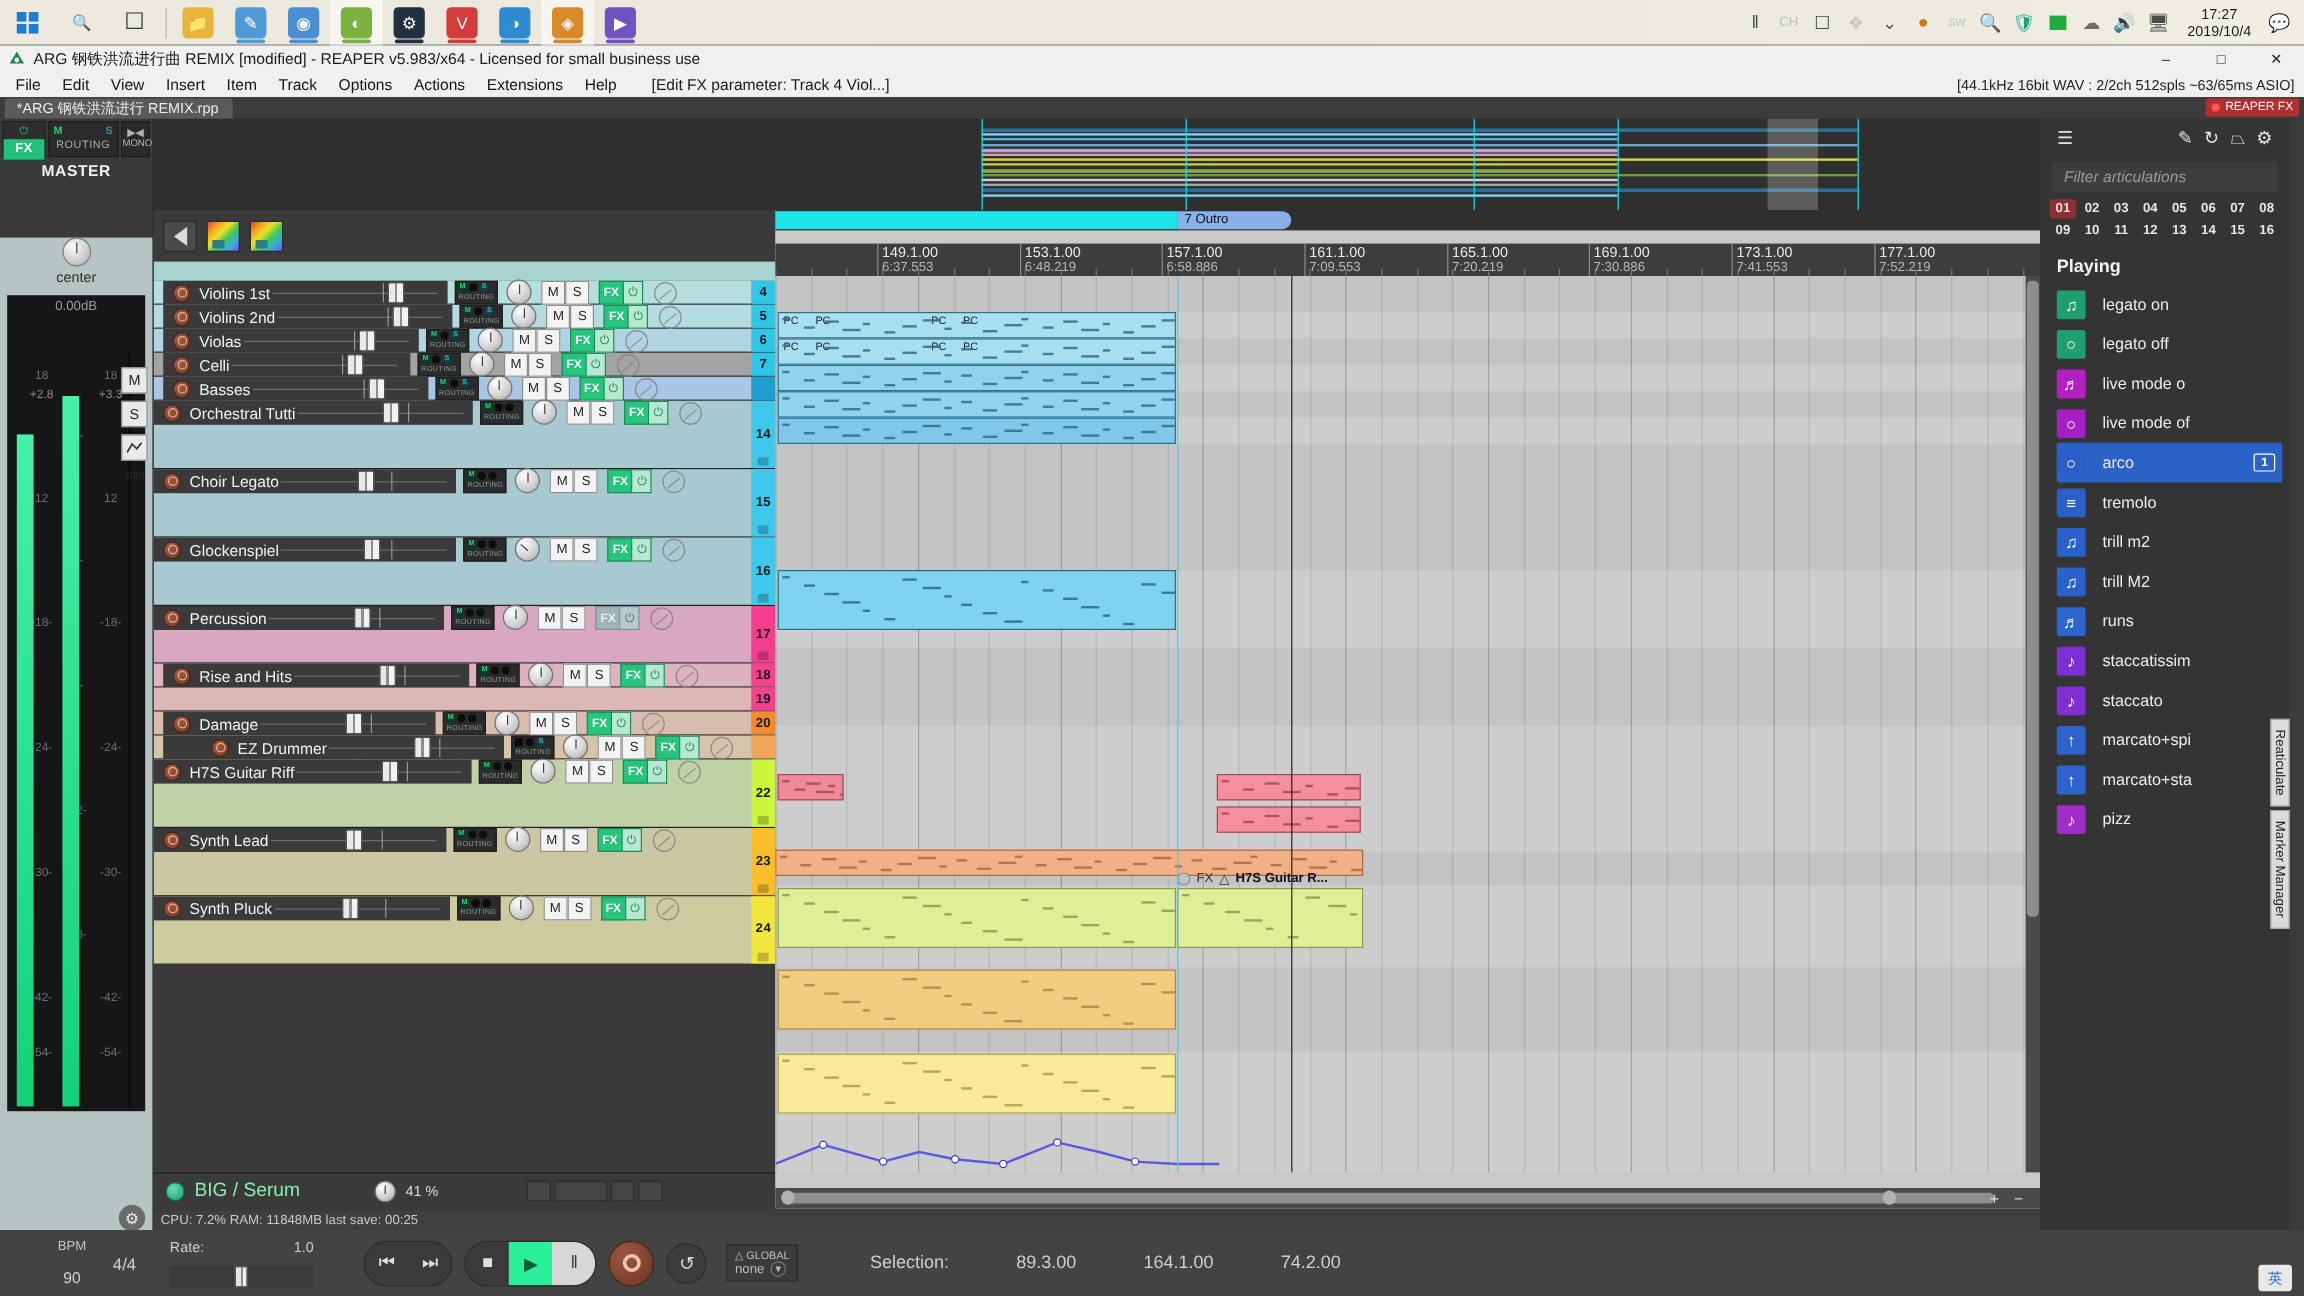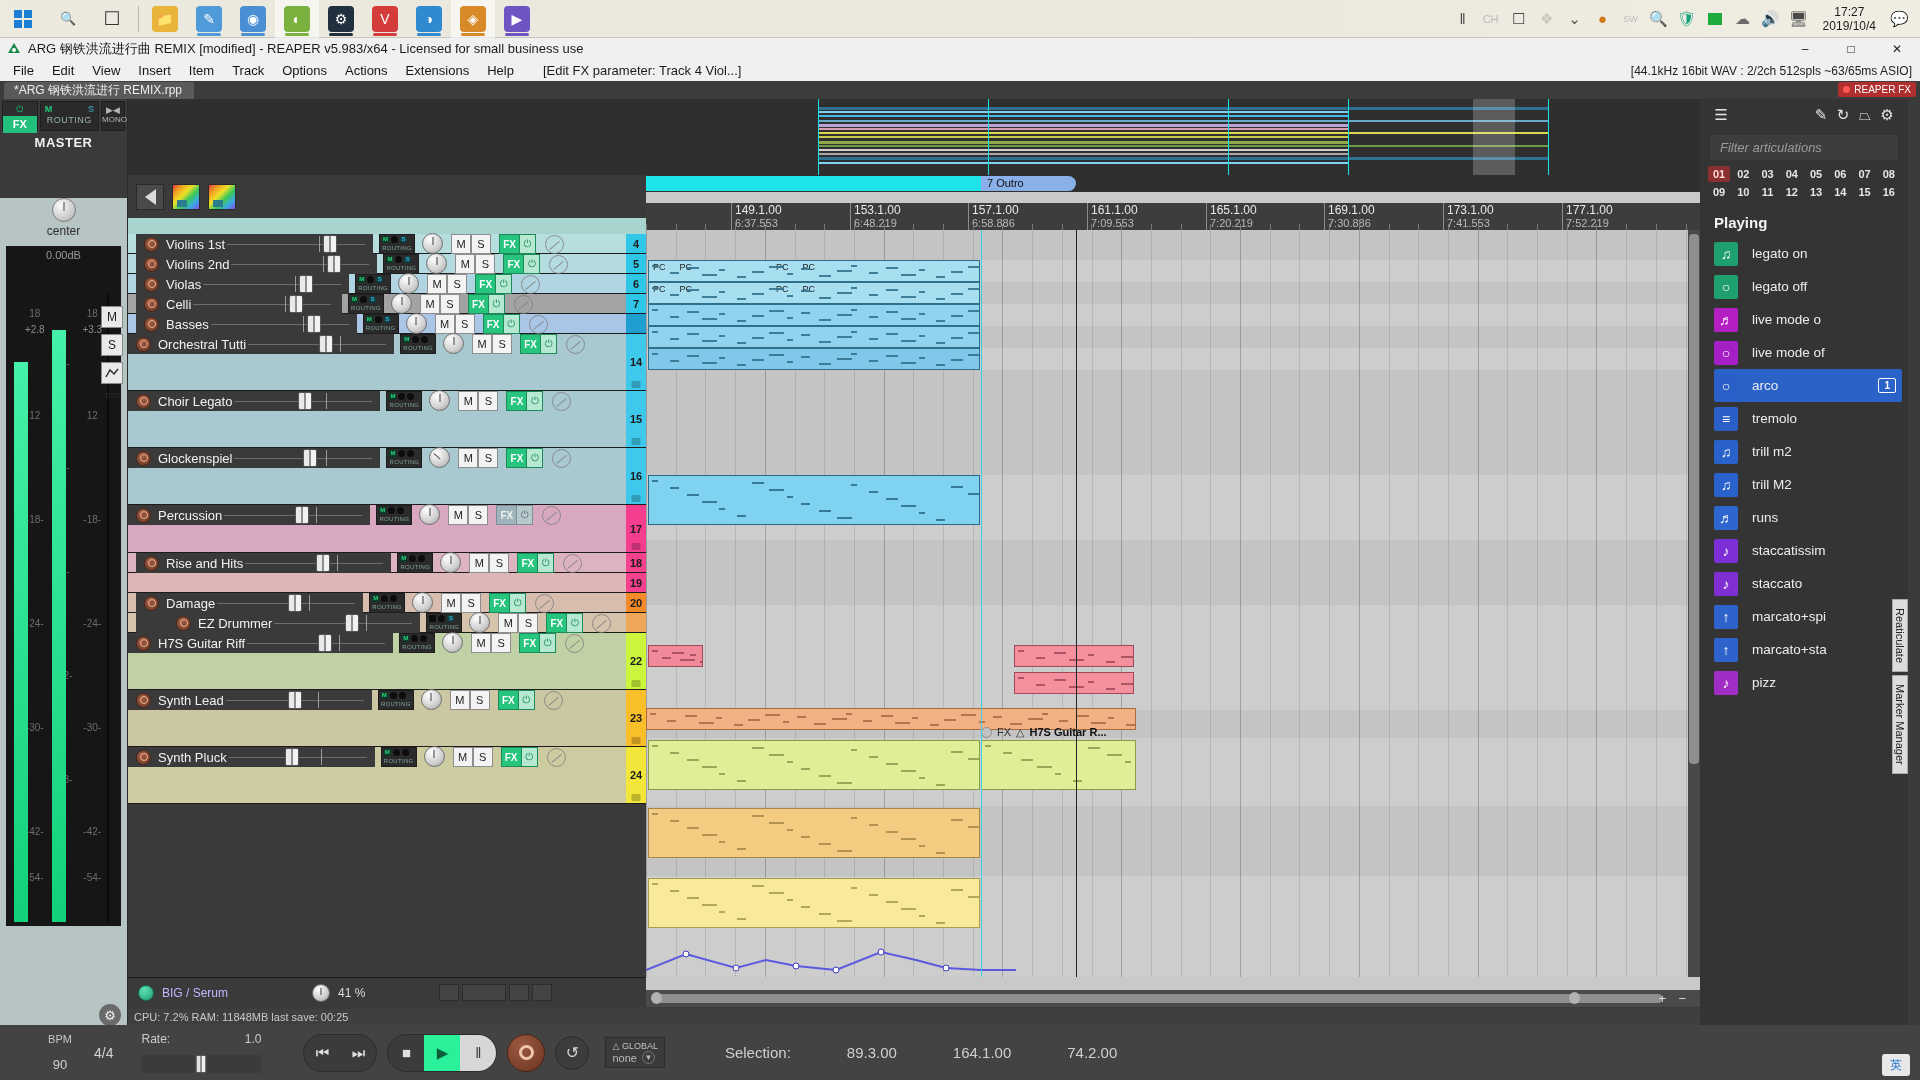--- a/index.html
+++ b/index.html
@@ -189,21 +189,21 @@
   .folder-ic { position: absolute; bottom: 2px; left: 50%; transform: translateX(-50%);
     width: 9px; height: 7px; background: rgba(0,0,0,0.22); border-radius: 1px; }
 
   
   .tcp-bottom {
     position: absolute; left: 0; bottom: 0; width: 518px; height: 30px;
     background: #3a3a3a; display: flex; align-items: center; border-top: 1px solid #1c1c1c;
   }
   .tcp-bottom .mrec { width: 16px; height: 16px; border-radius: 50%; margin: 0 8px 0 10px;
     background: radial-gradient(circle at 35% 30%, #5fe0b4, #1e9c74); border: 1px solid #14704f; }
-  .tcp-bottom .mname { font-size: 12px; color: #c4b5fd; width: 150px; }
+  .tcp-bottom .mname { font-size: 16px; color: #86efac; width: 150px; }
   .tcp-bottom .mknob { width: 18px; height: 18px; border-radius: 50%;
     background: radial-gradient(circle at 35% 28%, #fff, #ccc 60%, #9a9a9a); border: 1px solid #6f6f6f; position: relative; }
   .tcp-bottom .mknob::after { content:""; position:absolute; left:50%; top:3px; width:1px; height:7px; background:#3d3d3d; transform:translateX(-50%); }
   .tcp-bottom .mpct { font-size: 12px; color: #dcdcdc; margin-left: 8px; }
   .tcp-bottom .mbtns { margin-left: 74px; display: flex; gap: 3px; }
   .tcp-bottom .mbtns i { width: 20px; height: 17px; background: #444; border: 1px solid #2c2c2c; display: block; }
 
   
   .arrange { position: absolute; left: 646px; top: 175px; width: 1054px; height: 832px; background: #c9c9c9; overflow: hidden; }
   .marker-lane { position: absolute; left: 0; top: 0; width: 1054px; height: 17px; background: #2f2f2f; }
@@ -1067,21 +1067,21 @@
             <div class="ms-btns">
               <span class="msb">M</span>
                     <span class="msb">S</span>
             </div>
             <div class="fx-group">
               <span class="fxb">FX</span>
                     <span class="fxpw">⏻</span>
             </div>
             <div class="env-btn"></div>
           </div>
-          <div class="trk-num-col" style="background: rgb(242, 230, 58);">
+          <div class="trk-num-col" style="background: rgb(242, 230, 58); font-family: Liberation Mono, monospace;">
             <span>24</span>
             <span class="folder-ic"></span>
           </div>
         </div>
       </div>
     <div class="tcp-bottom">
       <span class="mrec"></span>
       <span class="mname">BIG / Serum</span>
       <span class="mknob"></span>
       <span class="mpct">41 %</span>

